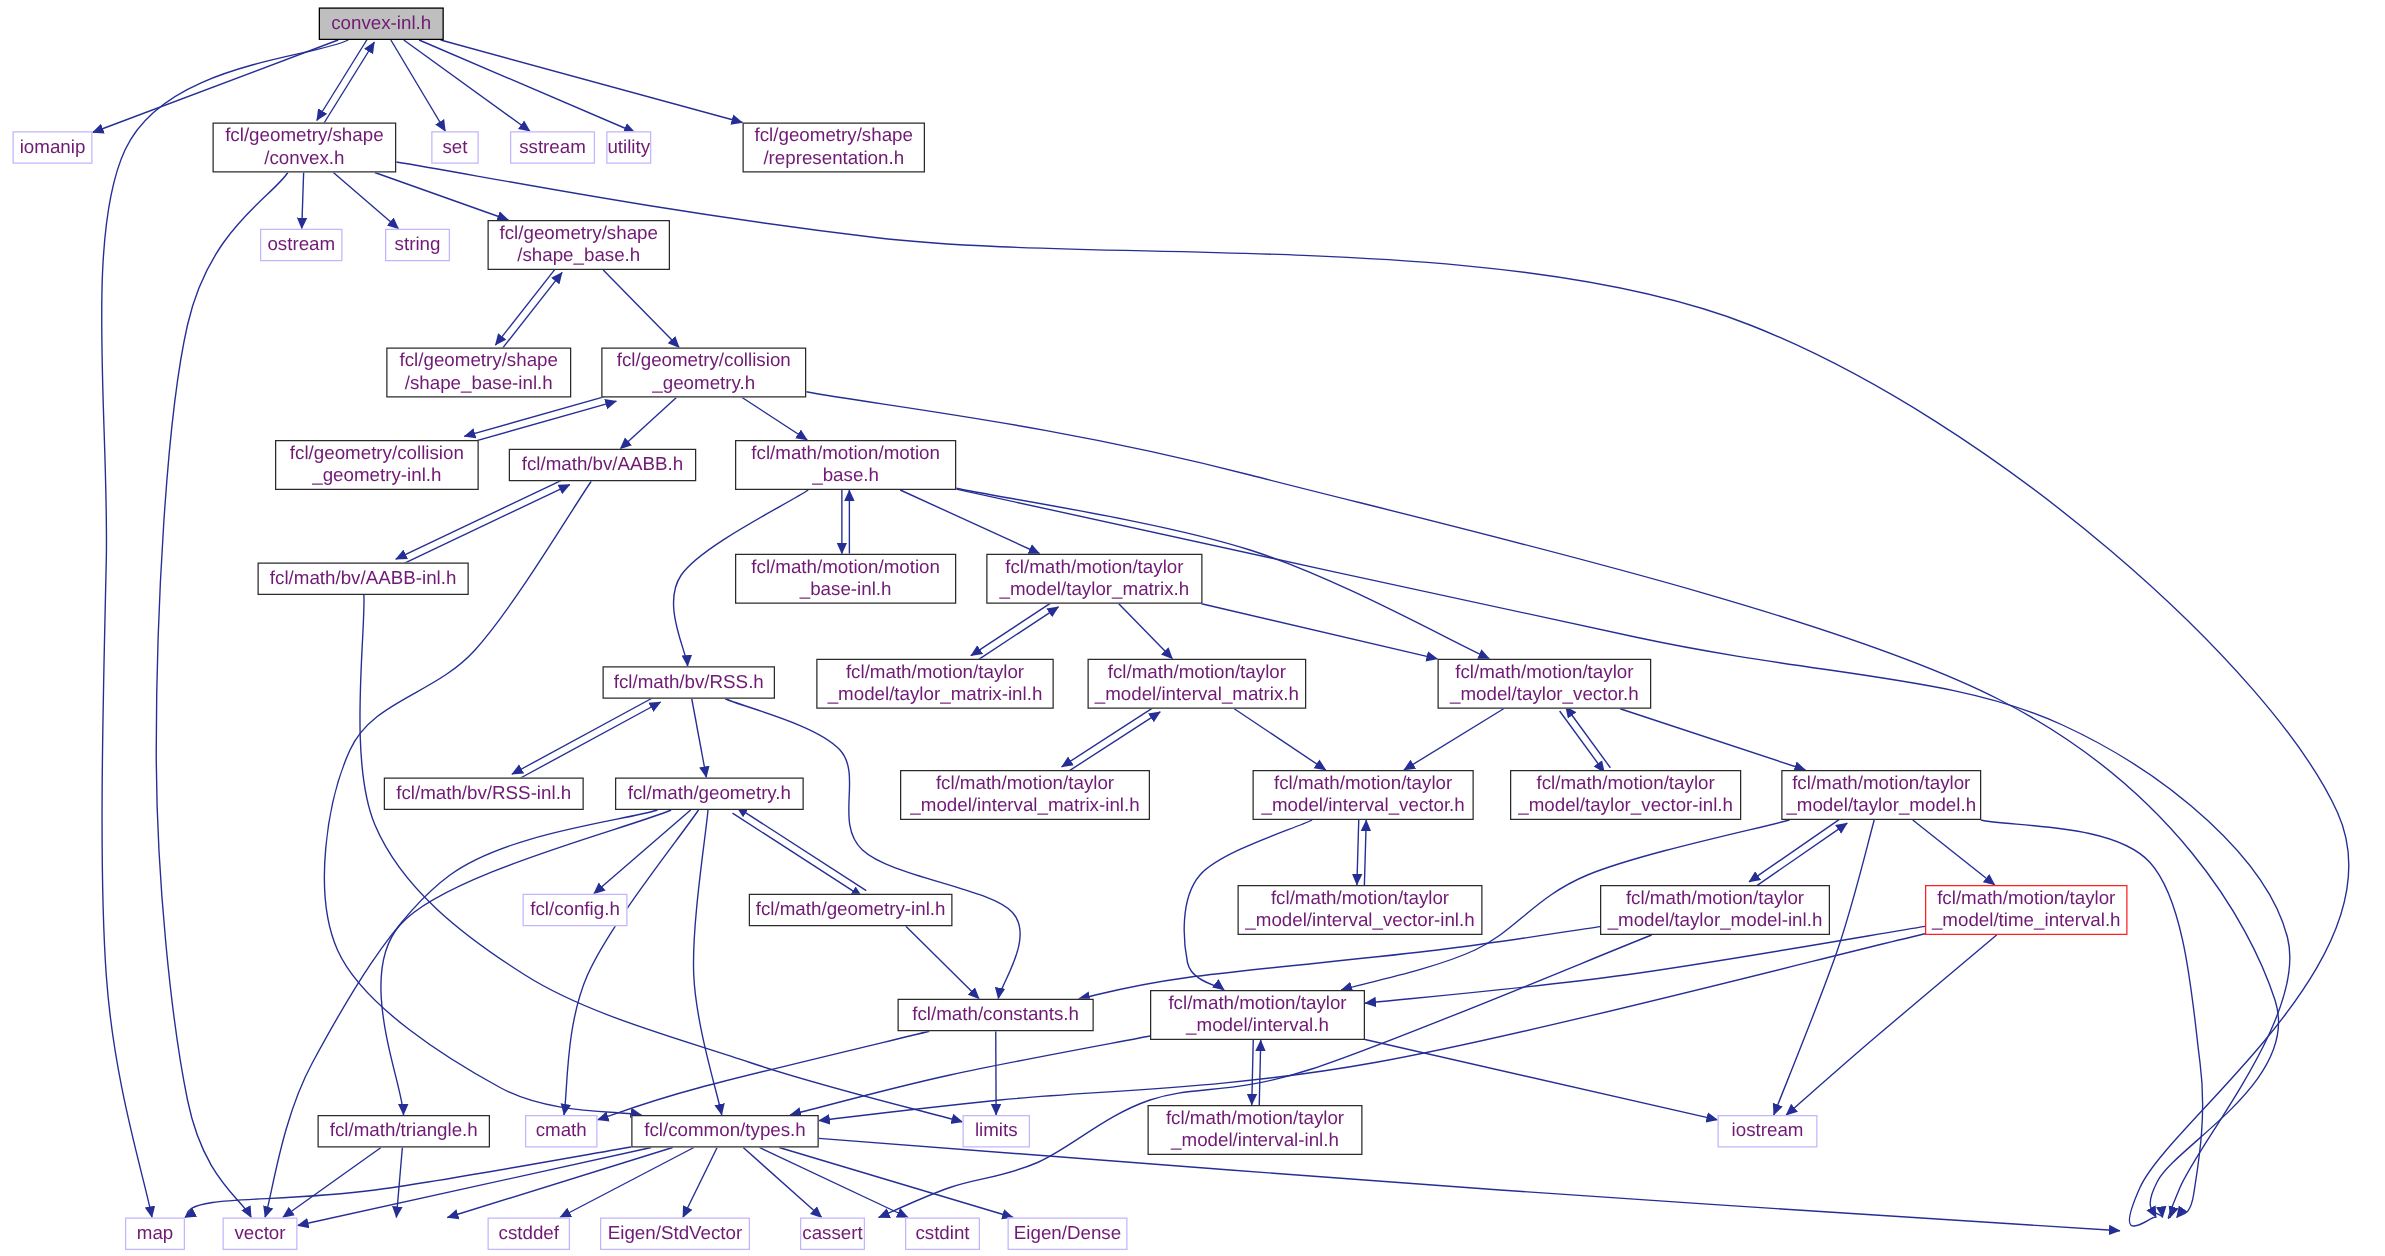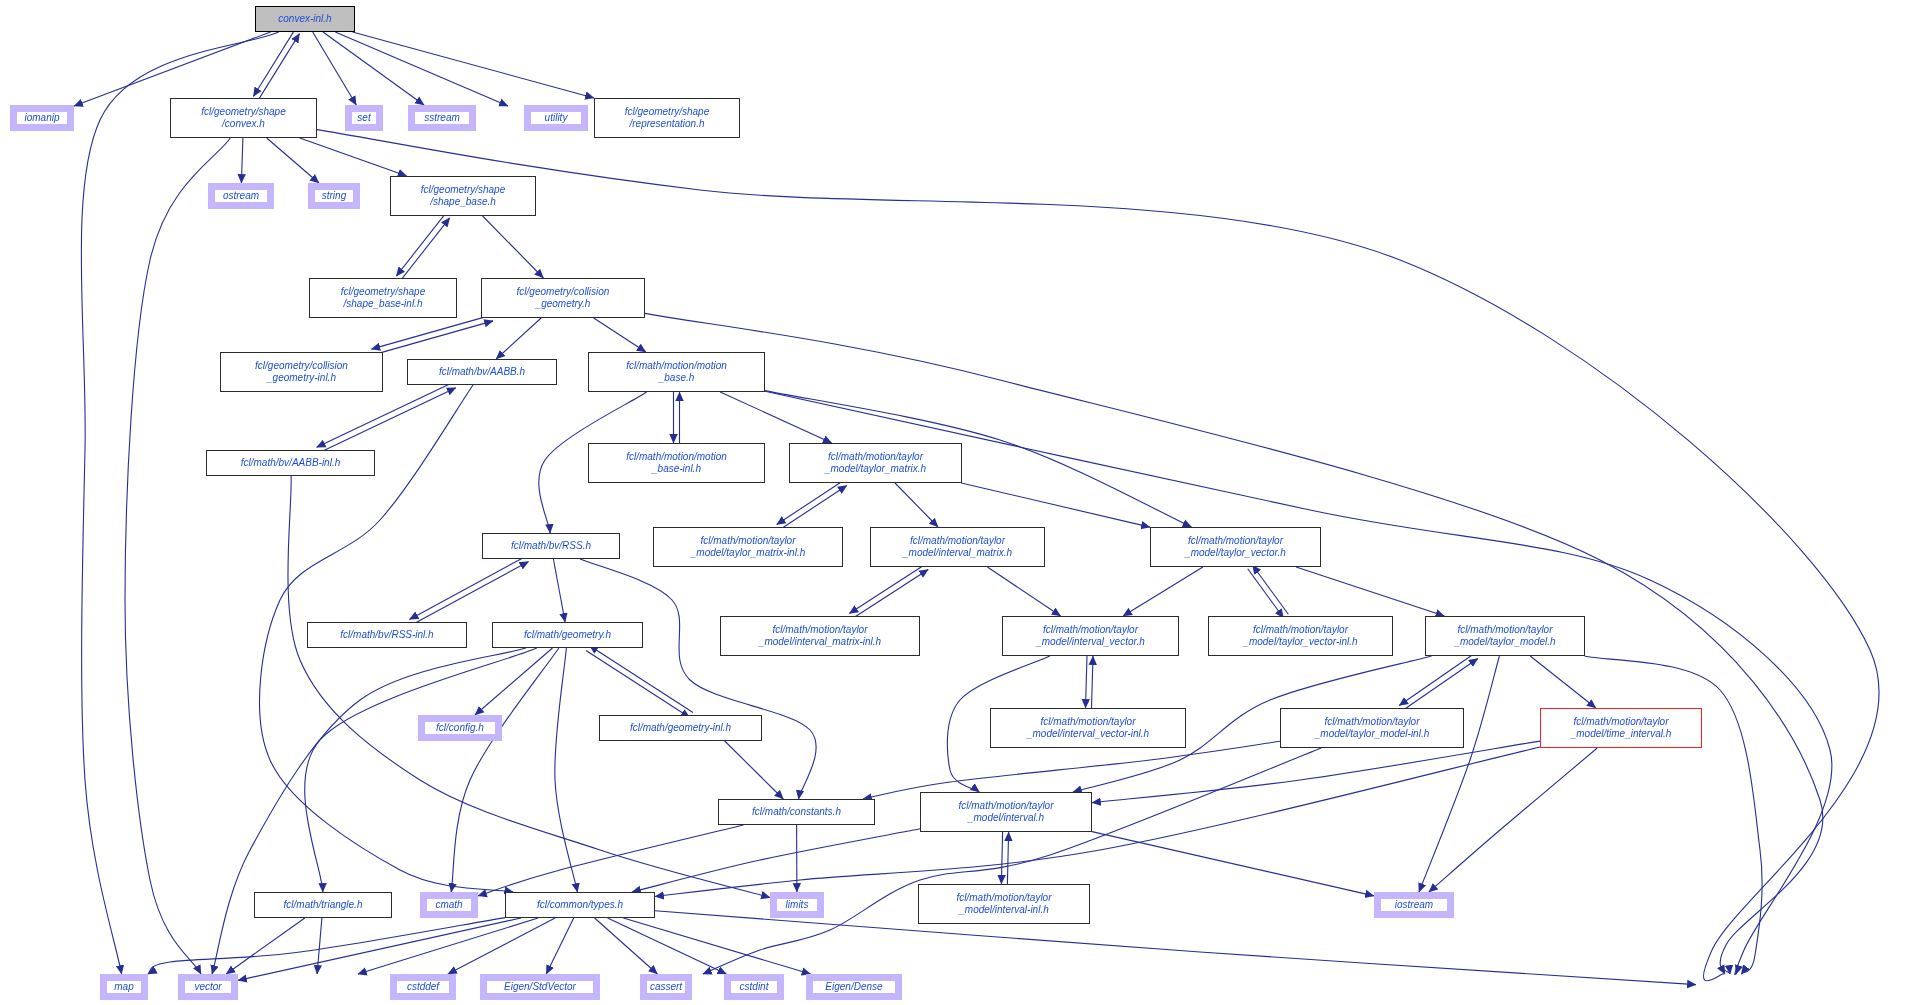--- a/index.html
+++ b/index.html
@@ -13,30 +13,29 @@
   }
   #edges{position:absolute;left:0;top:0;}
   .edge{fill:none;stroke-width:1.1px;}
   .node{
     position:absolute;
     display:flex;
     flex-direction:column;
     justify-content:center;
     align-items:center;
     background:#ffffff;
-    font-size:10px;
+    font-size:15px;
     line-height:1.22;
-    color:#1d4ed8;
+    color:#701a75;
     white-space:nowrap;
     box-sizing:border-box;
     text-align:center;
-    font-style:italic;
   }
   .node.fcl{border:1.3px solid #2b2b2b;}
-  .node.system{border:7px solid #c4b5fd;}
+  .node.system{border:1px solid #c4b5fd;}
   .node.root{border:1.3px solid #000000;background:#bfbfbf;}
   .node.highlight{border:1.6px solid #ff1f1f;}
   .lbl{pointer-events:none;}
 </style>
 </head>
 <body>
 
 <div id="stage">
   <svg id="edges" width="1908" height="1005" viewBox="0 0 1908 1005">
     <defs>
@@ -139,21 +138,21 @@
     <div class="node fcl" style="left: 170px; top: 98px; width: 147px; height: 40px;">
       <div class="lbl">fcl/geometry/shape</div>
       <div class="lbl">/convex.h</div>
     </div>
     <div class="node system" style="left: 345px; top: 105px; width: 38px; height: 26px;">
       <div class="lbl">set</div>
     </div>
     <div class="node system" style="left: 408px; top: 105px; width: 68px; height: 26px;">
       <div class="lbl">sstream</div>
     </div>
-    <div class="node system" style="left: 524px; top: 105px; width: 64px; height: 26px;">
+    <div class="node system" style="left: 485px; top: 105px; width: 36px; height: 26px;">
       <div class="lbl">utility</div>
     </div>
     <div class="node fcl" style="left: 594px; top: 98px; width: 146px; height: 40px;">
       <div class="lbl">fcl/geometry/shape</div>
       <div class="lbl">/representation.h</div>
     </div>
     <div class="node system" style="left: 208px; top: 183px; width: 66px; height: 26px;">
       <div class="lbl">ostream</div>
     </div>
     <div class="node system" style="left: 308px; top: 183px; width: 52px; height: 26px;">

